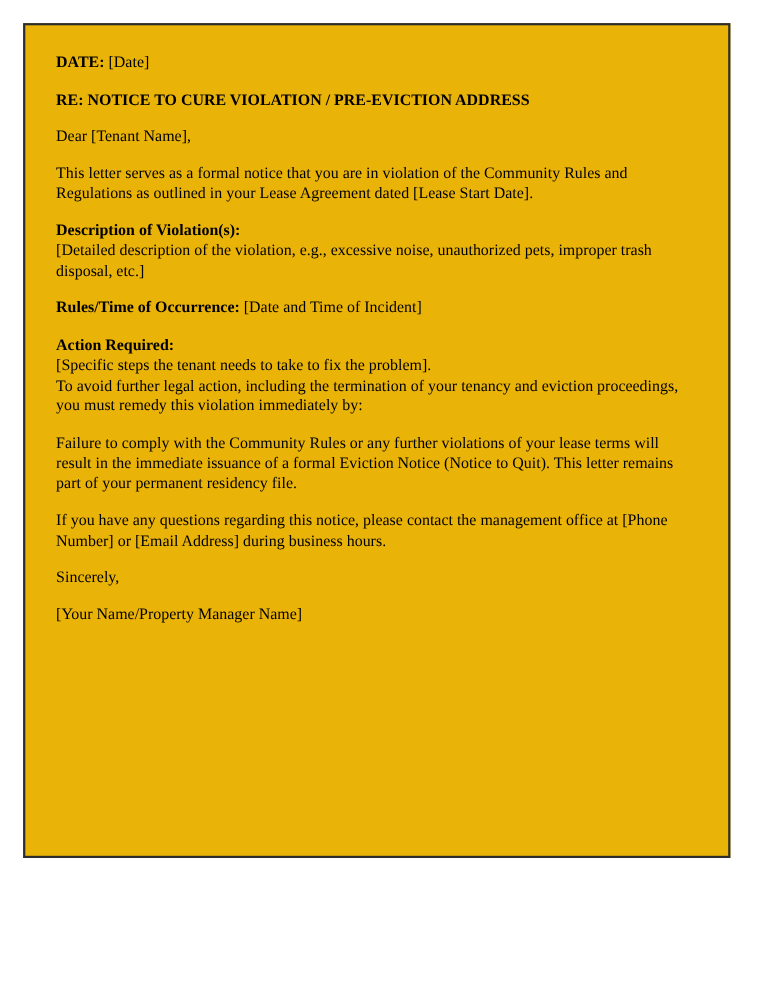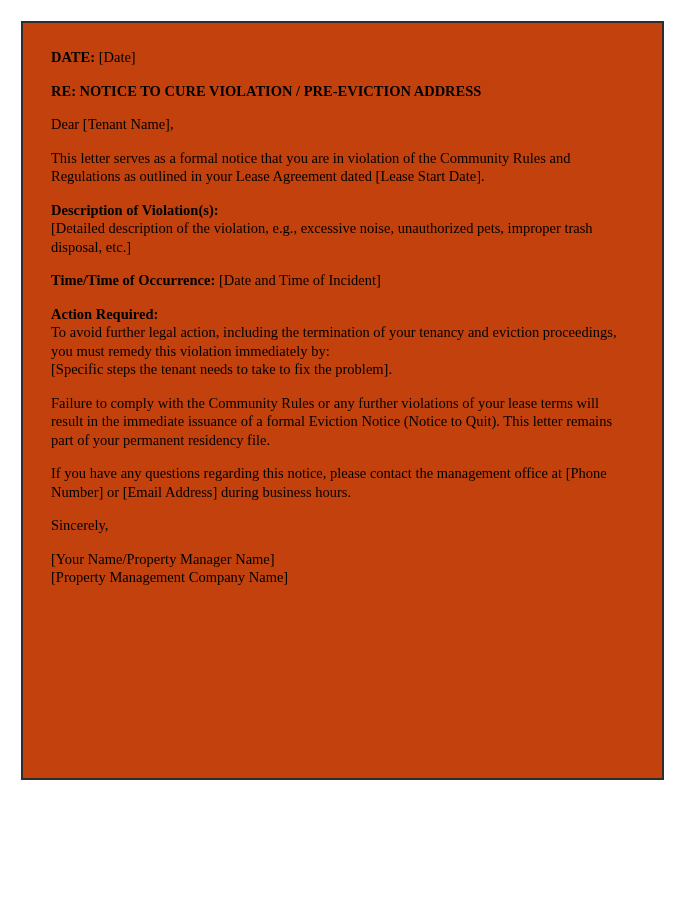--- a/index.html
+++ b/index.html
@@ -19,21 +19,21 @@
     overflow: hidden;
   }
   .letter {
     position: absolute;
     left: 21px;
     top: 21px;
     width: 643px;
     height: 759px;
     box-sizing: border-box;
     border: 2px solid #2d2d2d;
-    background: #c2410c;
+    background: #eab308;
     padding: 25px 28px;
   }
   .para {
     margin: 0 0 15px 0;
     font-size: 14.5px;
     line-height: 18.5px;
   }
   .block { display: block; }
   strong { font-weight: bold; }
   .sig .block { margin: 0; font-family: Liberation Serif, serif; }
@@ -57,35 +57,34 @@
     <p class="para">Dear [Tenant Name],</p>
 
     <p class="para">This letter serves as a formal notice that you are in violation of the Community Rules and Regulations as outlined in your Lease Agreement dated [Lease Start Date].</p>
 
     <p class="para">
       <strong class="block">Description of Violation(s):</strong>
       <span class="block">[Detailed description of the violation, e.g., excessive noise, unauthorized pets, improper trash disposal, etc.]</span>
     </p>
 
     <p class="para">
-      <strong>Time/Time of Occurrence:</strong>
+      <strong>Rules/Time of Occurrence:</strong>
       <span>[Date and Time of Incident]</span>
     </p>
 
     <p class="para">
       <strong class="block">Action Required:</strong>
+      <span class="block">[Specific steps the tenant needs to take to fix the problem].</span>
       <span class="block">To avoid further legal action, including the termination of your tenancy and eviction proceedings, you must remedy this violation immediately by:</span>
-      <span class="block">[Specific steps the tenant needs to take to fix the problem].</span>
     </p>
 
     <p class="para">Failure to comply with the Community Rules or any further violations of your lease terms will result in the immediate issuance of a formal Eviction Notice (Notice to Quit). This letter remains part of your permanent residency file.</p>
 
     <p class="para">If you have any questions regarding this notice, please contact the management office at [Phone Number] or [Email Address] during business hours.</p>
 
     <p class="para">Sincerely,</p>
 
     <p class="para sig">
       <span class="block">[Your Name/Property Manager Name]</span>
-      <span class="block">[Property Management Company Name]</span>
     </p>
 
   </div>
 </div>
 
 </body></html>

